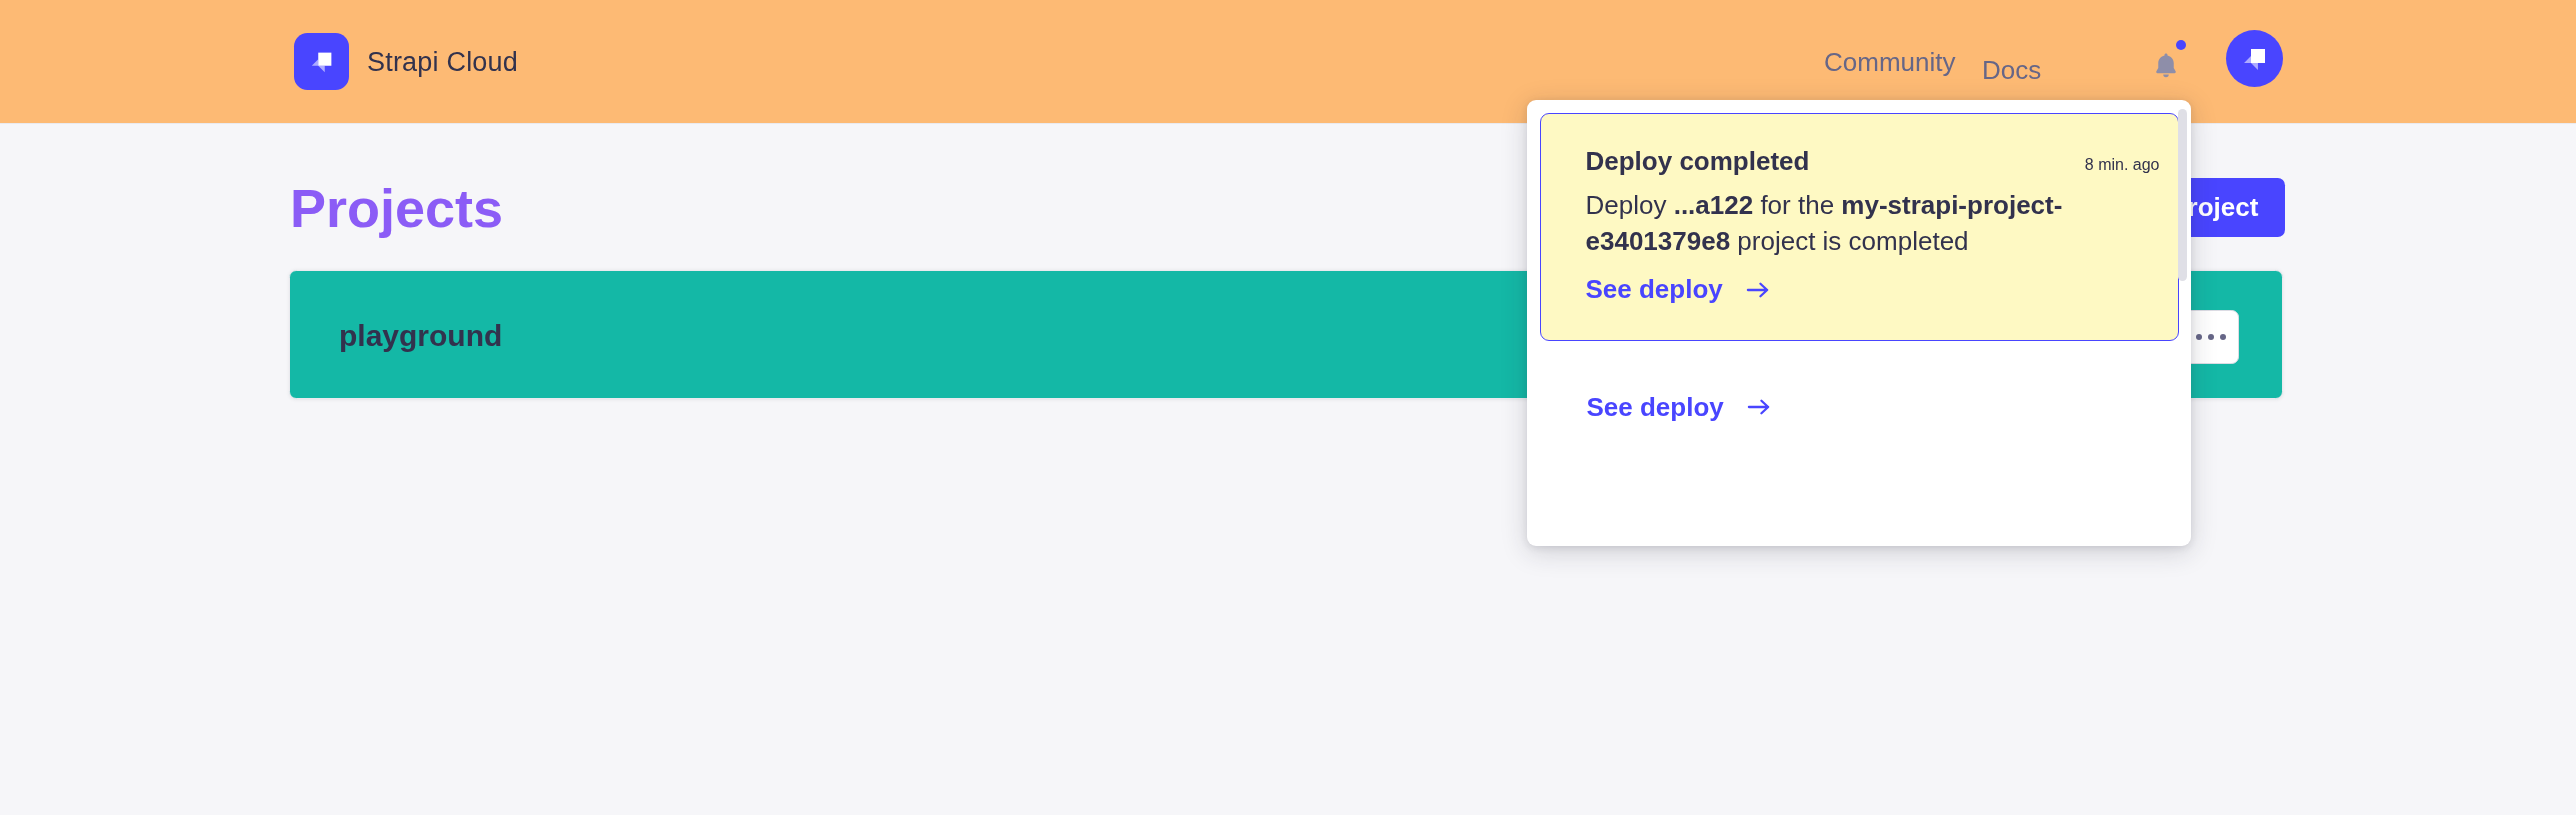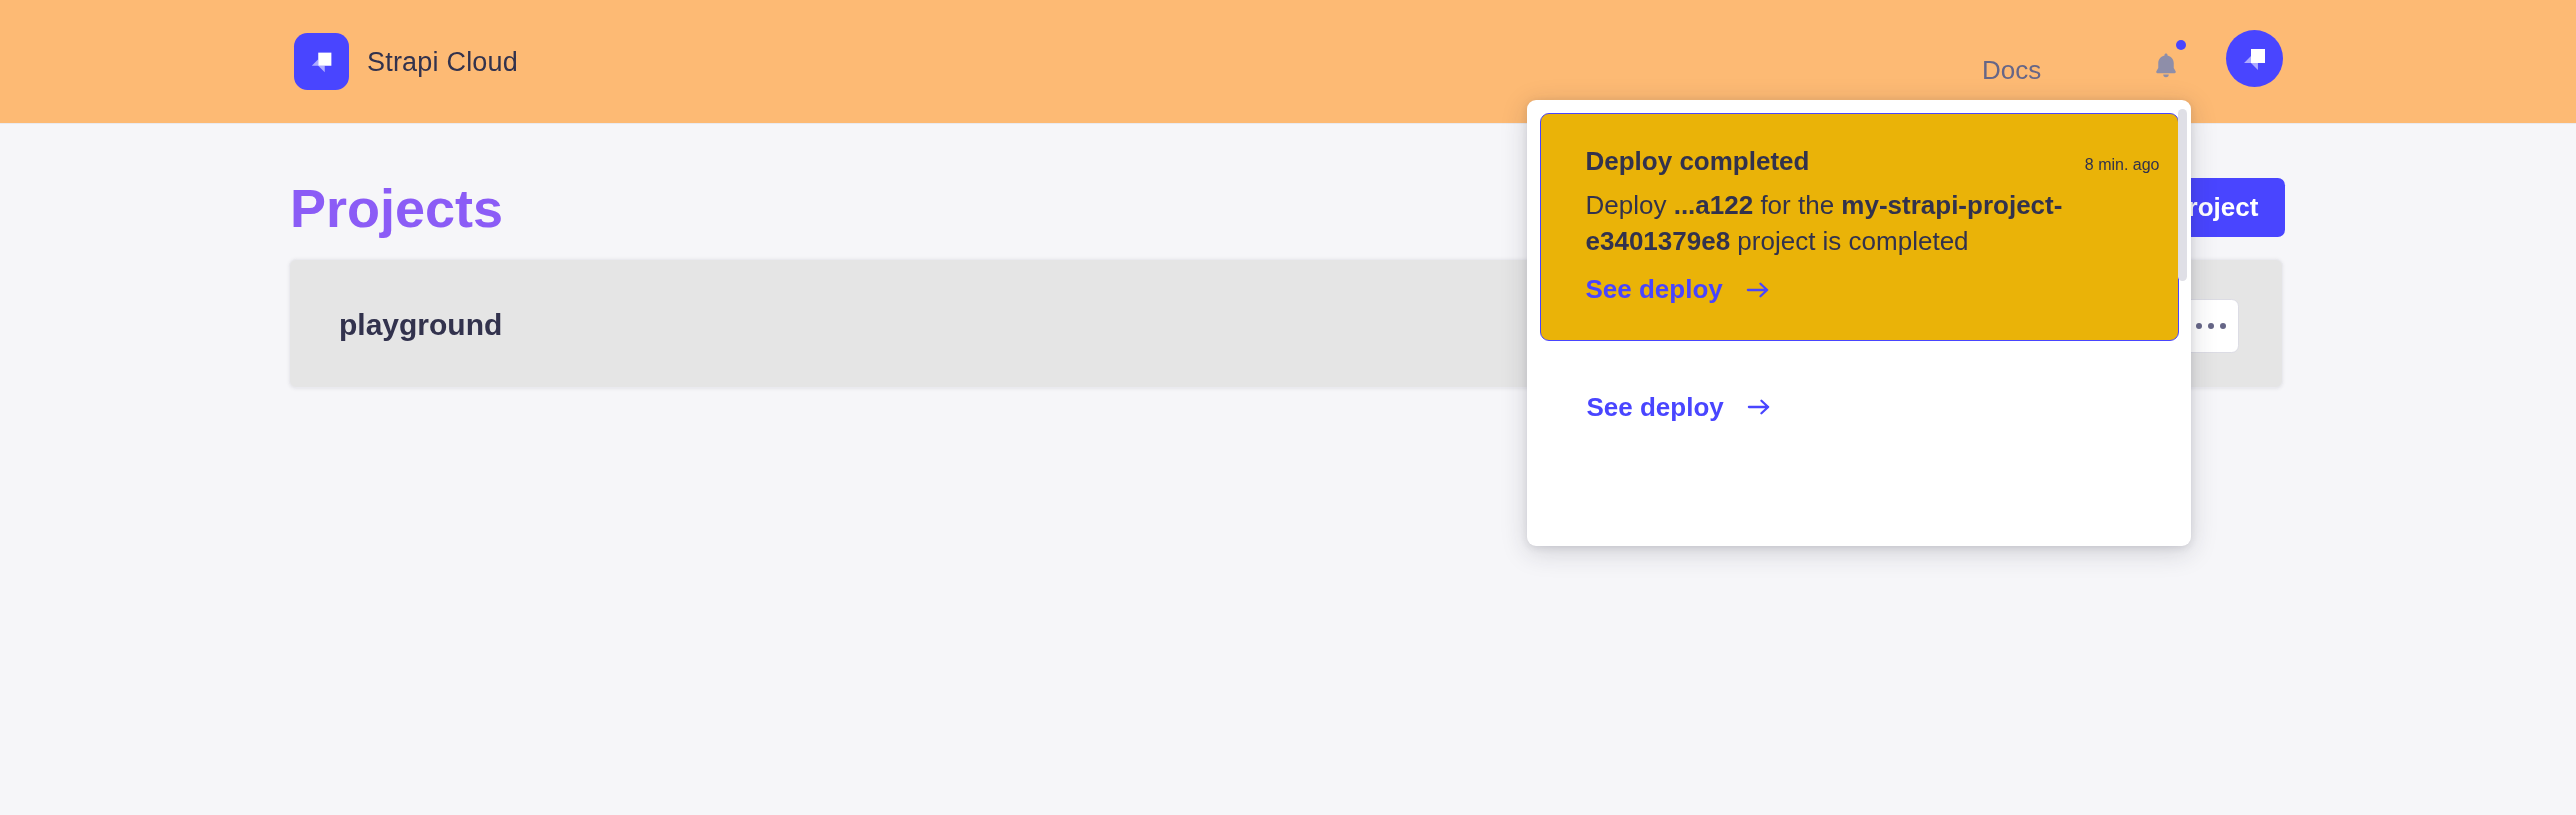--- a/index.html
+++ b/index.html
@@ -57,22 +57,22 @@
     font-size: 54px; font-weight: 700; color: #8b5cf6; line-height: 81px;
     z-index: 2;
   }
   .create-btn {
     position: absolute; left: 2057px; top: 178px; width: 228px; height: 59px;
     background: #4945FF; border: none; border-radius: 7.2px;
     color: #FFFFFF; font-size: 26px; font-weight: 700;
     font-family: inherit; cursor: pointer; z-index: 4;
   }
   .project-card {
-    position: absolute; left: 289px; top: 259px; width: 1994px; height: 129px;
-    background: #e5e5e5; border: 0.9px solid #EAEAEF; border-radius: 7.2px;
+    position: absolute; left: 289px; top: 270px; width: 1994px; height: 129px;
+    background: #14b8a6; border: 0.9px solid #EAEAEF; border-radius: 7.2px;
     box-shadow: 0 0.9px 3.6px rgba(33,33,52,0.08); z-index: 2; cursor: pointer;
   }
   .project-name {
     position: absolute; left: 49px; top: 0; height: 129px;
     display: flex; align-items: center;
     font-size: 30px; font-weight: 600; color: #32324D;
   }
   .project-menu-btn {
     position: absolute; left: 1893px; top: 39px; width: 56px; height: 54px;
     background: #FFFFFF; border: 0.9px solid #DCDCE4; border-radius: 7.2px;
@@ -85,21 +85,21 @@
 
   
   .notif-panel {
     position: absolute; left: 1527px; top: 100px; width: 664px; height: 446px;
     background: #FFFFFF; border-radius: 9px;
     box-shadow: 0 5.4px 27px rgba(33,33,52,0.18), 0 1.8px 7.2px rgba(33,33,52,0.10);
     padding: 12.5px; z-index: 10; overflow: hidden;
   }
   .notif-card { border-radius: 9px; position: relative; }
   .notif-card.highlighted {
-    background: #eab308; border: 1.8px solid #4945FF;
+    background: #fef9c3; border: 1.8px solid #4945FF;
     padding: 29px 18px 27px 45px; height: 228px;
   }
   .notif-card.plain { padding: 36px 20px 27px 47px; }
   .notif-head { display: flex; justify-content: space-between; align-items: baseline; }
   .notif-title { font-size: 26px; font-weight: 700; color: #32324D; line-height: 36px; }
   .notif-time { font-size: 16px; color: #32324D; line-height: 36px; }
   .notif-body {
     margin-top: 4.5px; font-size: 26px; color: #32324D; line-height: 36px;
     max-width: 578px;
   }
@@ -120,20 +120,21 @@
 <div class="header">
   <div class="logo-box">
     <svg width="30" height="30" viewBox="0 0 24 24">
       <rect x="9" y="4.5" width="10.5" height="10.5" fill="#FFFFFF"></rect>
       <polygon points="9,9.8 9,15 3.8,15" fill="#FFFFFF" opacity="0.55"></polygon>
       <polygon points="9,15 14.2,15 14.2,20.2" fill="#FFFFFF" opacity="0.55"></polygon>
     </svg>
   </div>
   <div class="brand">Strapi Cloud</div>
 
+  <div class="nav-link nav-community">Community</div>
   <div class="nav-link nav-docs">Docs</div>
 
   <button class="bell-btn">
     <svg width="30" height="32" viewBox="0 0 24 24">
       <path fill="#8E8EA9" d="M12 2.8c.7 0 1.2.5 1.2 1.1v.5c2.9.6 5 3.1 5 6.1v3.9l1.5 2.5c.4.7-.1 1.6-.9 1.6H5.2c-.8 0-1.3-.9-.9-1.6l1.5-2.5v-3.9c0-3 2.1-5.5 5-6.1v-.5c0-.6.5-1.1 1.2-1.1z"></path>
       <path fill="#8E8EA9" d="M9.8 19.6h4.4a2.2 2.2 0 0 1-4.4 0z"></path>
     </svg>
     <span class="unread-dot"></span>
   </button>
 

